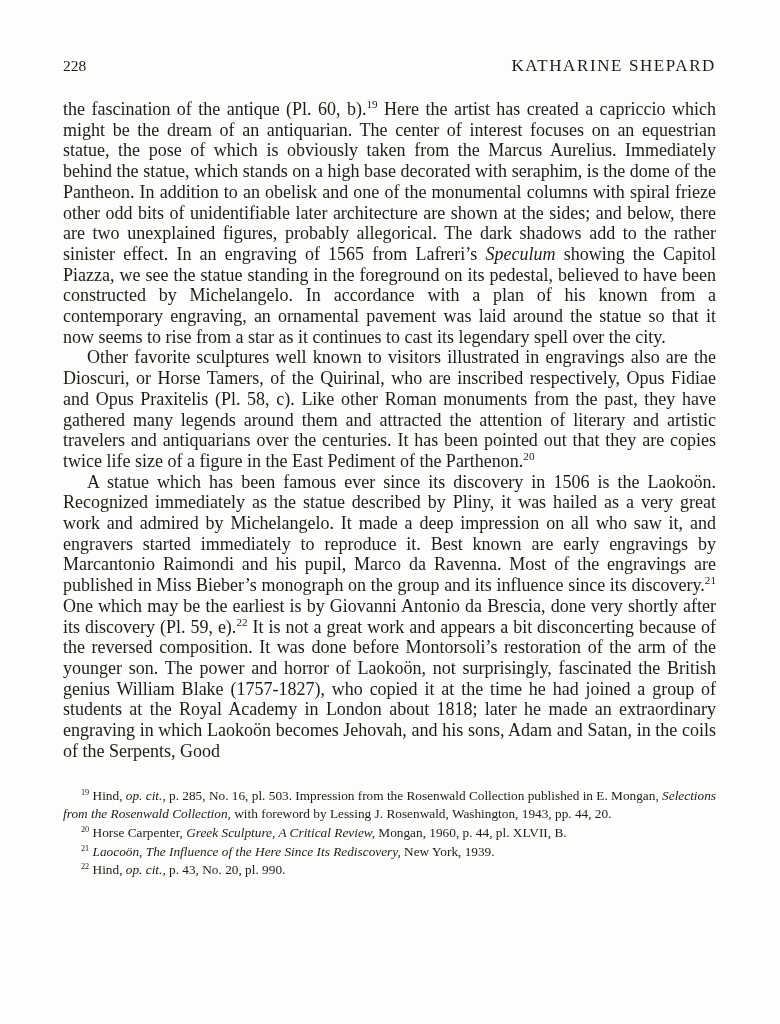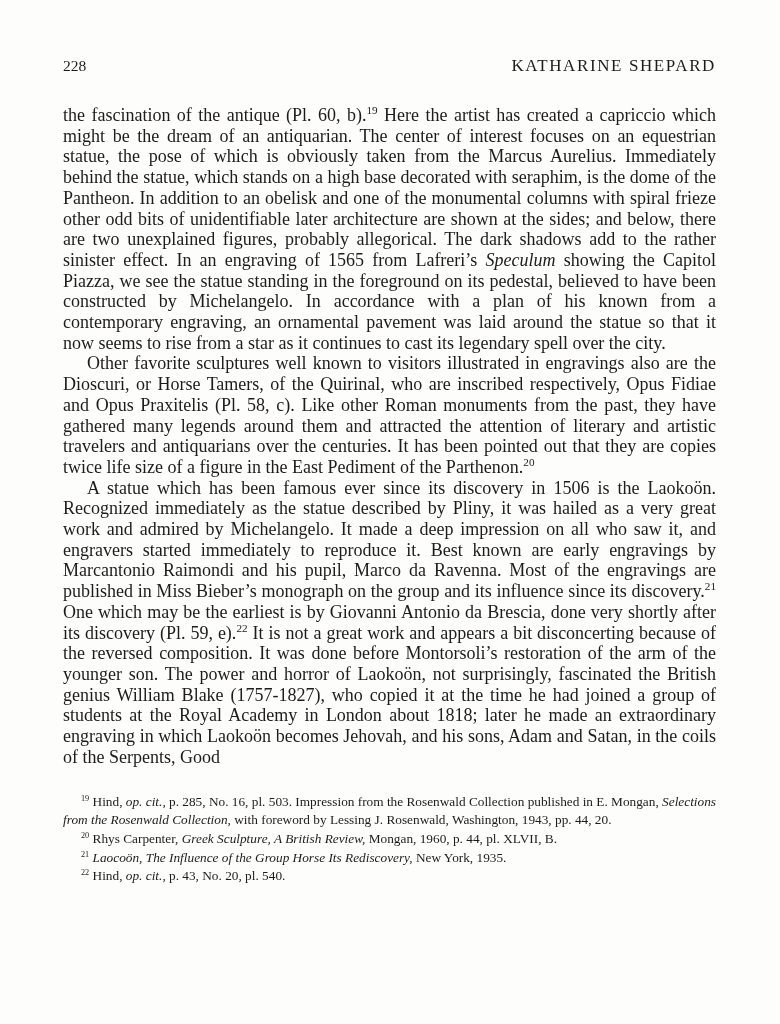--- a/index.html
+++ b/index.html
@@ -15,21 +15,21 @@
     height: 1024px;
     box-sizing: border-box;
     background: #fdfdfb;
     color: #1d1c1a;
     padding: 56px 64px 0 63px;
     overflow: hidden;
   }
   .header {
     position: relative;
     height: 22px;
-    margin-bottom: 27px;
+    margin-bottom: 21px;
   }
   .page-number {
     position: absolute;
     left: 0;
     top: 1px;
     font-size: 15.5px;
   }
   .running-head {
     text-align: right;
     font-size: 17px;
@@ -66,17 +66,17 @@
     <span class="page-number">228</span>
     <div class="running-head">KATHARINE SHEPARD</div>
   </div>
   <div class="body-text">
       <p><span>the fascination of the antique (Pl. 60, b).</span><sup>19</sup><span> Here the artist has created a capriccio which might be the dream of an antiquarian. The center of interest focuses on an equestrian statue, the pose of which is obviously taken from the Marcus Aurelius. Immediately behind the statue, which stands on a high base decorated with seraphim, is the dome of the Pantheon. In addition to an obelisk and one of the monumental columns with spiral frieze other odd bits of unidentifiable later architecture are shown at the sides; and below, there are two unexplained figures, probably allegorical. The dark shadows add to the rather sinister effect. In an engraving of 1565 from Lafreri’s </span><i>Speculum</i><span> showing the Capitol Piazza, we see the statue standing in the foreground on its pedestal, believed to have been constructed by Michelangelo. In accordance with a plan of his known from a contemporary engraving, an ornamental pavement was laid around the statue so that it now seems to rise from a star as it continues to cast its legendary spell over the city.</span></p>
       <p class="indent"><span>Other favorite sculptures well known to visitors illustrated in engravings also are the Dioscuri, or Horse Tamers, of the Quirinal, who are inscribed respectively, Opus Fidiae and Opus Praxitelis (Pl. 58, c). Like other Roman monuments from the past, they have gathered many legends around them and attracted the attention of literary and artistic travelers and antiquarians over the centuries. It has been pointed out that they are copies twice life size of a figure in the East Pediment of the Parthenon.</span><sup>20</sup></p>
       <p class="indent"><span>A statue which has been famous ever since its discovery in 1506 is the Laokoön. Recognized immediately as the statue described by Pliny, it was hailed as a very great work and admired by Michelangelo. It made a deep impression on all who saw it, and engravers started immediately to reproduce it. Best known are early engravings by Marcantonio Raimondi and his pupil, Marco da Ravenna. Most of the engravings are published in Miss Bieber’s monograph on the group and its influence since its discovery.</span><sup>21</sup><span> One which may be the earliest is by Giovanni Antonio da Brescia, done very shortly after its discovery (Pl. 59, e).</span><sup>22</sup><span> It is not a great work and appears a bit disconcerting because of the reversed composition. It was done before Montorsoli’s restoration of the arm of the younger son. The power and horror of Laokoön, not surprisingly, fascinated the British genius William Blake (1757-1827), who copied it at the time he had joined a group of students at the Royal Academy in London about 1818; later he made an extraordinary engraving in which Laokoön becomes Jehovah, and his sons, Adam and Satan, in the coils of the Serpents, Good</span></p>
     </div>
   <div class="footnotes">
       <p><sup>19</sup><span> Hind, </span><i>op. cit.</i><span>, p. 285, No. 16, pl. 503.  Impression from the Rosenwald Collection published in E. Mongan, </span><i>Selections from the Rosenwald Collection,</i><span> with foreword by Lessing J. Rosenwald, Washington, 1943, pp. 44, 20.</span></p>
-      <p><sup>20</sup><span> Rhys Carpenter, </span><i>Greek Sculpture, A British Review,</i><span> Mongan, 1960, p. 44, pl. XLVII, B.</span></p>
-      <p><sup>21</sup><span> </span><i>Laocoön, The Influence of the Group Horse Its Rediscovery,</i><span> New York, 1935.</span></p>
-      <p><sup>22</sup><span> Hind, </span><i>op. cit.</i><span>, p. 43, No. 20, pl. 540.</span></p>
+      <p><sup>20</sup><span> Horse Carpenter, </span><i>Greek Sculpture, A Critical Review,</i><span> Mongan, 1960, p. 44, pl. XLVII, B.</span></p>
+      <p><sup>21</sup><span> </span><i>Laocoön, The Influence of the Here Since Its Rediscovery,</i><span> New York, 1939.</span></p>
+      <p><sup>22</sup><span> Hind, </span><i>op. cit.</i><span>, p. 43, No. 20, pl. 990.</span></p>
     </div>
 </div>
 
 </body></html>

